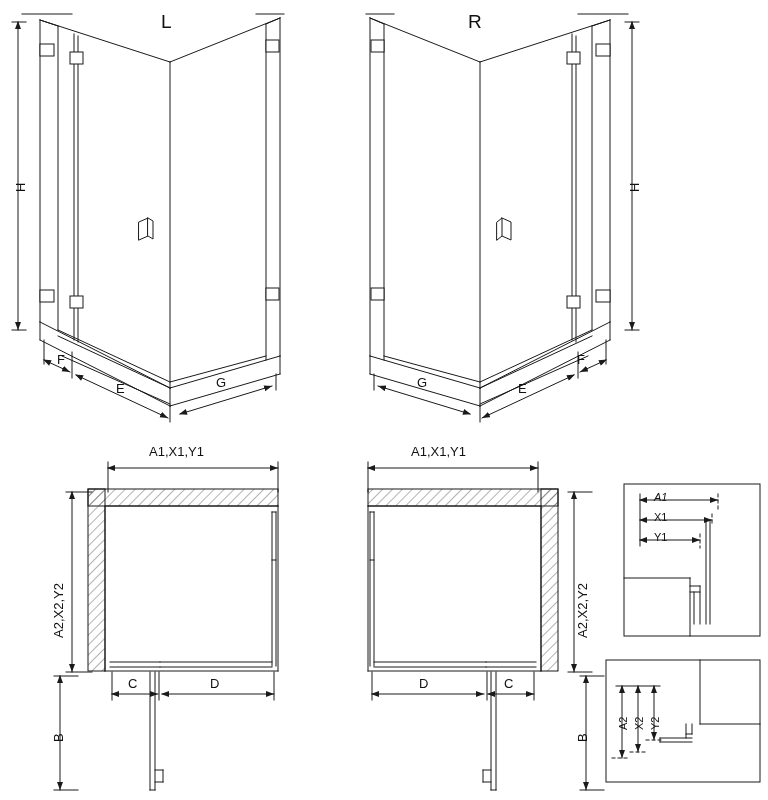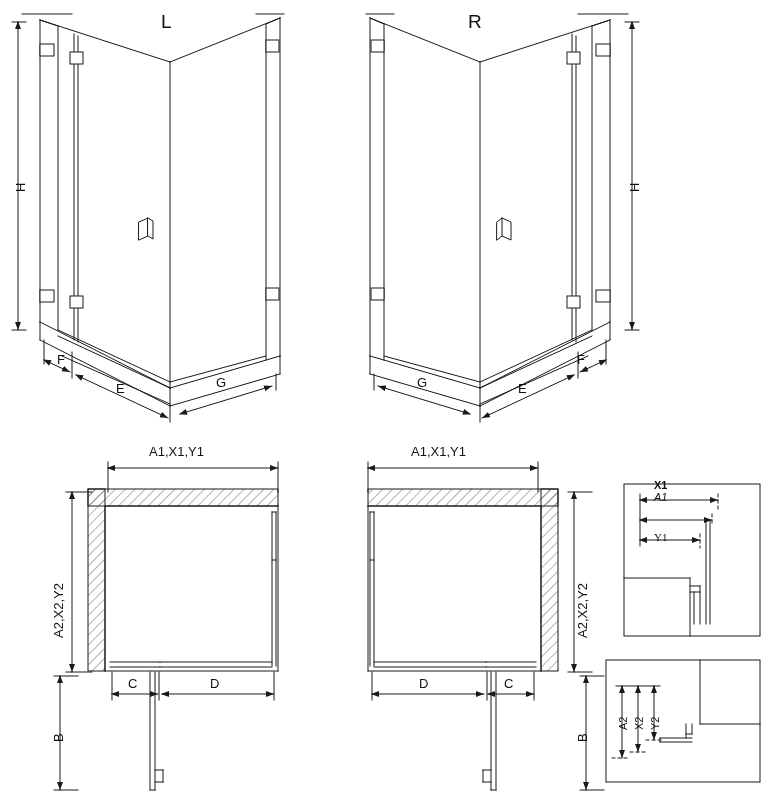--- a/index.html
+++ b/index.html
@@ -335,20 +335,20 @@
   <div class="lbl" style="left:210px; top:677px;">D</div>
   <div class="lbl rot90" style="left:52px; top:742px;">B</div>
 
   <div class="lbl" style="left:411px; top:445px;">A1,X1,Y1</div>
   <div class="lbl rot90" style="left:576px; top:638px;">A2,X2,Y2</div>
   <div class="lbl" style="left:419px; top:677px;">D</div>
   <div class="lbl" style="left:504px; top:677px;">C</div>
   <div class="lbl rot90" style="left:576px; top:742px;">B</div>
 
   <div class="lbl small" style="left:654px; top:492px;font-style:italic;">A1</div>
-  <div class="lbl small" style="left:654px; top:480px;font-weight:bold;">X1</div>
-  <div class="lbl small" style="left:654px; top:532px;font-family:Liberation Serif, serif;">Y1</div>
+  <div class="lbl small" style="left:654px; top:512px;">X1</div>
+  <div class="lbl small" style="left:654px; top:532px;">Y1</div>
 
   <div class="lbl small rot90" style="left:618px; top:730px;">A2</div>
   <div class="lbl small rot90" style="left:634px; top:730px;">X2</div>
   <div class="lbl small rot90" style="left:650px; top:730px;">Y2</div>
 
 </div>
 
 </body></html>

